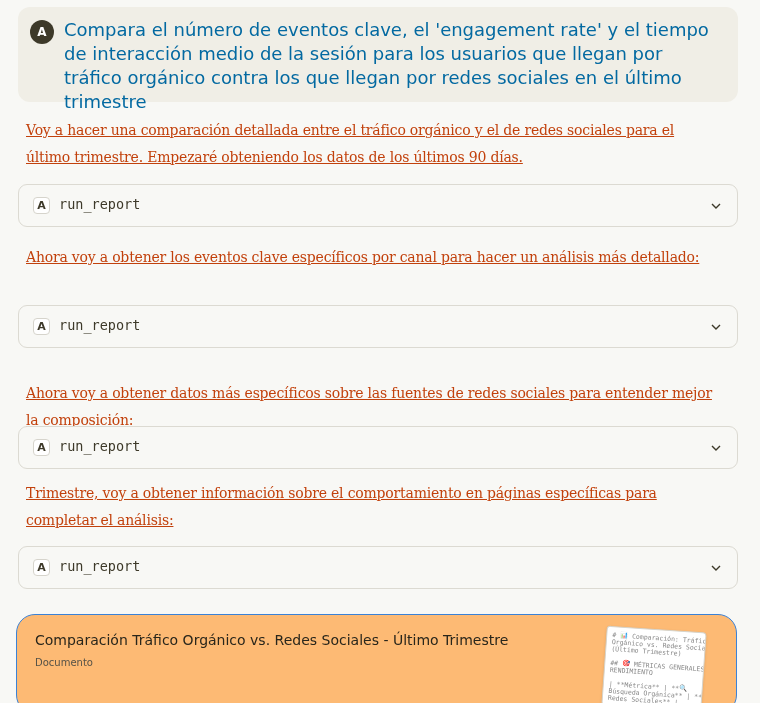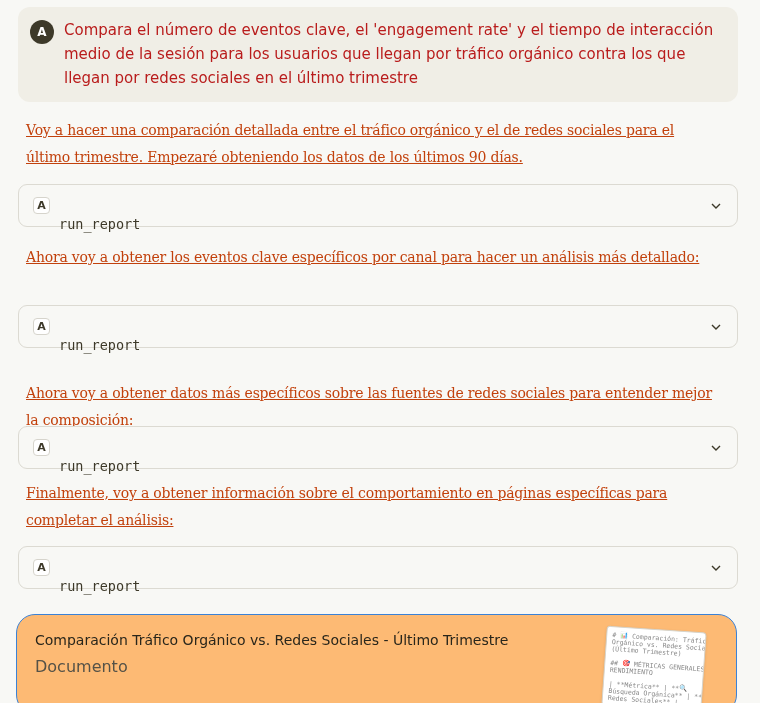--- a/index.html
+++ b/index.html
@@ -14,49 +14,49 @@
     position: absolute; left: 18px; top: 7px; width: 720px; height: 95px;
     background: #f0eee6; border-radius: 12px; box-sizing: border-box;
   }
   .avatar {
     position: absolute; left: 12px; top: 13px; width: 24px; height: 24px;
     border-radius: 50%; background: #3d3929; color: #fff;
     font-size: 12px; font-weight: bold; display: flex; align-items: center; justify-content: center;
   }
   .user-text {
     position: absolute; left: 46px; top: 11px; width: 660px;
-    font-size: 15px; line-height: 24px; color: #b91c1c;
+    font-size: 18px; line-height: 24px; color: #0369a1;
   }
   .para {
     position: absolute; left: 26px; width: 690px;
     font-family: "DejaVu Serif", serif; font-size: 14px; line-height: 27px; color: #c2410c;
     letter-spacing: -0.2px;
     text-decoration: underline;
   }
   .tool {
     position: absolute; left: 18px; width: 720px; height: 43px; box-sizing: border-box;
     border: 1px solid #dcdad2; border-radius: 9px; background: #f8f8f5;
   }
   .tool .tbadge {
     position: absolute; left: 14px; top: 12px; width: 17px; height: 17px; box-sizing: border-box;
     border: 1px solid #d6d4cc; border-radius: 4px; background: #fff;
     font-size: 11px; font-weight: bold; color: #3d3929;
     display: flex; align-items: center; justify-content: center;
   }
   .tool .tname {
     position: absolute; left: 40px; top: 11px; font-family: "DejaVu Sans Mono", monospace;
-    font-size: 13.5px; color: #3d3929; margin-top: 20px;
+    font-size: 13.5px; color: #3d3929;
   }
   .tool .chev { position: absolute; right: 14px; top: 14px; width: 14px; height: 14px; }
   .artifact {
     position: absolute; left: 16px; top: 614px; width: 721px; height: 100px; box-sizing: border-box;
     border: 1px solid #3b82d6; border-radius: 19px; background: #fdba74; overflow: hidden;
   }
   .art-title { position: absolute; left: 18px; top: 17px; font-size: 14px; color: #29261b; }
-  .art-type { position: absolute; left: 18px; top: 42px; font-size: 16px; color: #555247; }
+  .art-type { position: absolute; left: 18px; top: 42px; font-size: 10px; color: #555247; }
   .thumb {
     position: absolute; left: 587px; top: 14px; width: 100px; height: 80px;
     background: #fff; border: 1px solid #d6d4cc; border-radius: 4px;
     transform: rotate(4deg); box-shadow: 0 1px 3px rgba(0,0,0,0.12);
     font-family: "DejaVu Sans Mono", monospace; font-size: 6.5px; line-height: 7px; color: #888;
     padding: 5px 5px; box-sizing: border-box; overflow: hidden; white-space: pre;
   }
 </style>
 </head>
 <body>
@@ -89,21 +89,21 @@
 <div class="para" style="top:380px">Ahora voy a obtener datos más específicos sobre las fuentes de redes sociales para entender mejor la composición:</div>
 
 <div class="tool" style="top:426px">
   <div class="tbadge">A</div>
   <div class="tname">run_report</div>
   <svg class="chev" viewBox="0 0 14 14">
       <path d="M3 5l4 4 4-4" fill="none" stroke="#3d3929" stroke-width="1.4"></path>
     </svg>
 </div>
 
-<div class="para" style="top:480px">Finalmente, voy a obtener información sobre el comportamiento en páginas específicas para completar el análisis:</div>
+<div class="para" style="top:480px">Trimestre, voy a obtener información sobre el comportamiento en páginas específicas para completar el análisis:</div>
 
 <div class="tool" style="top:546px">
   <div class="tbadge">A</div>
   <div class="tname">run_report</div>
   <svg class="chev" viewBox="0 0 14 14">
       <path d="M3 5l4 4 4-4" fill="none" stroke="#3d3929" stroke-width="1.4"></path>
     </svg>
 </div>
 
 <div class="artifact">

